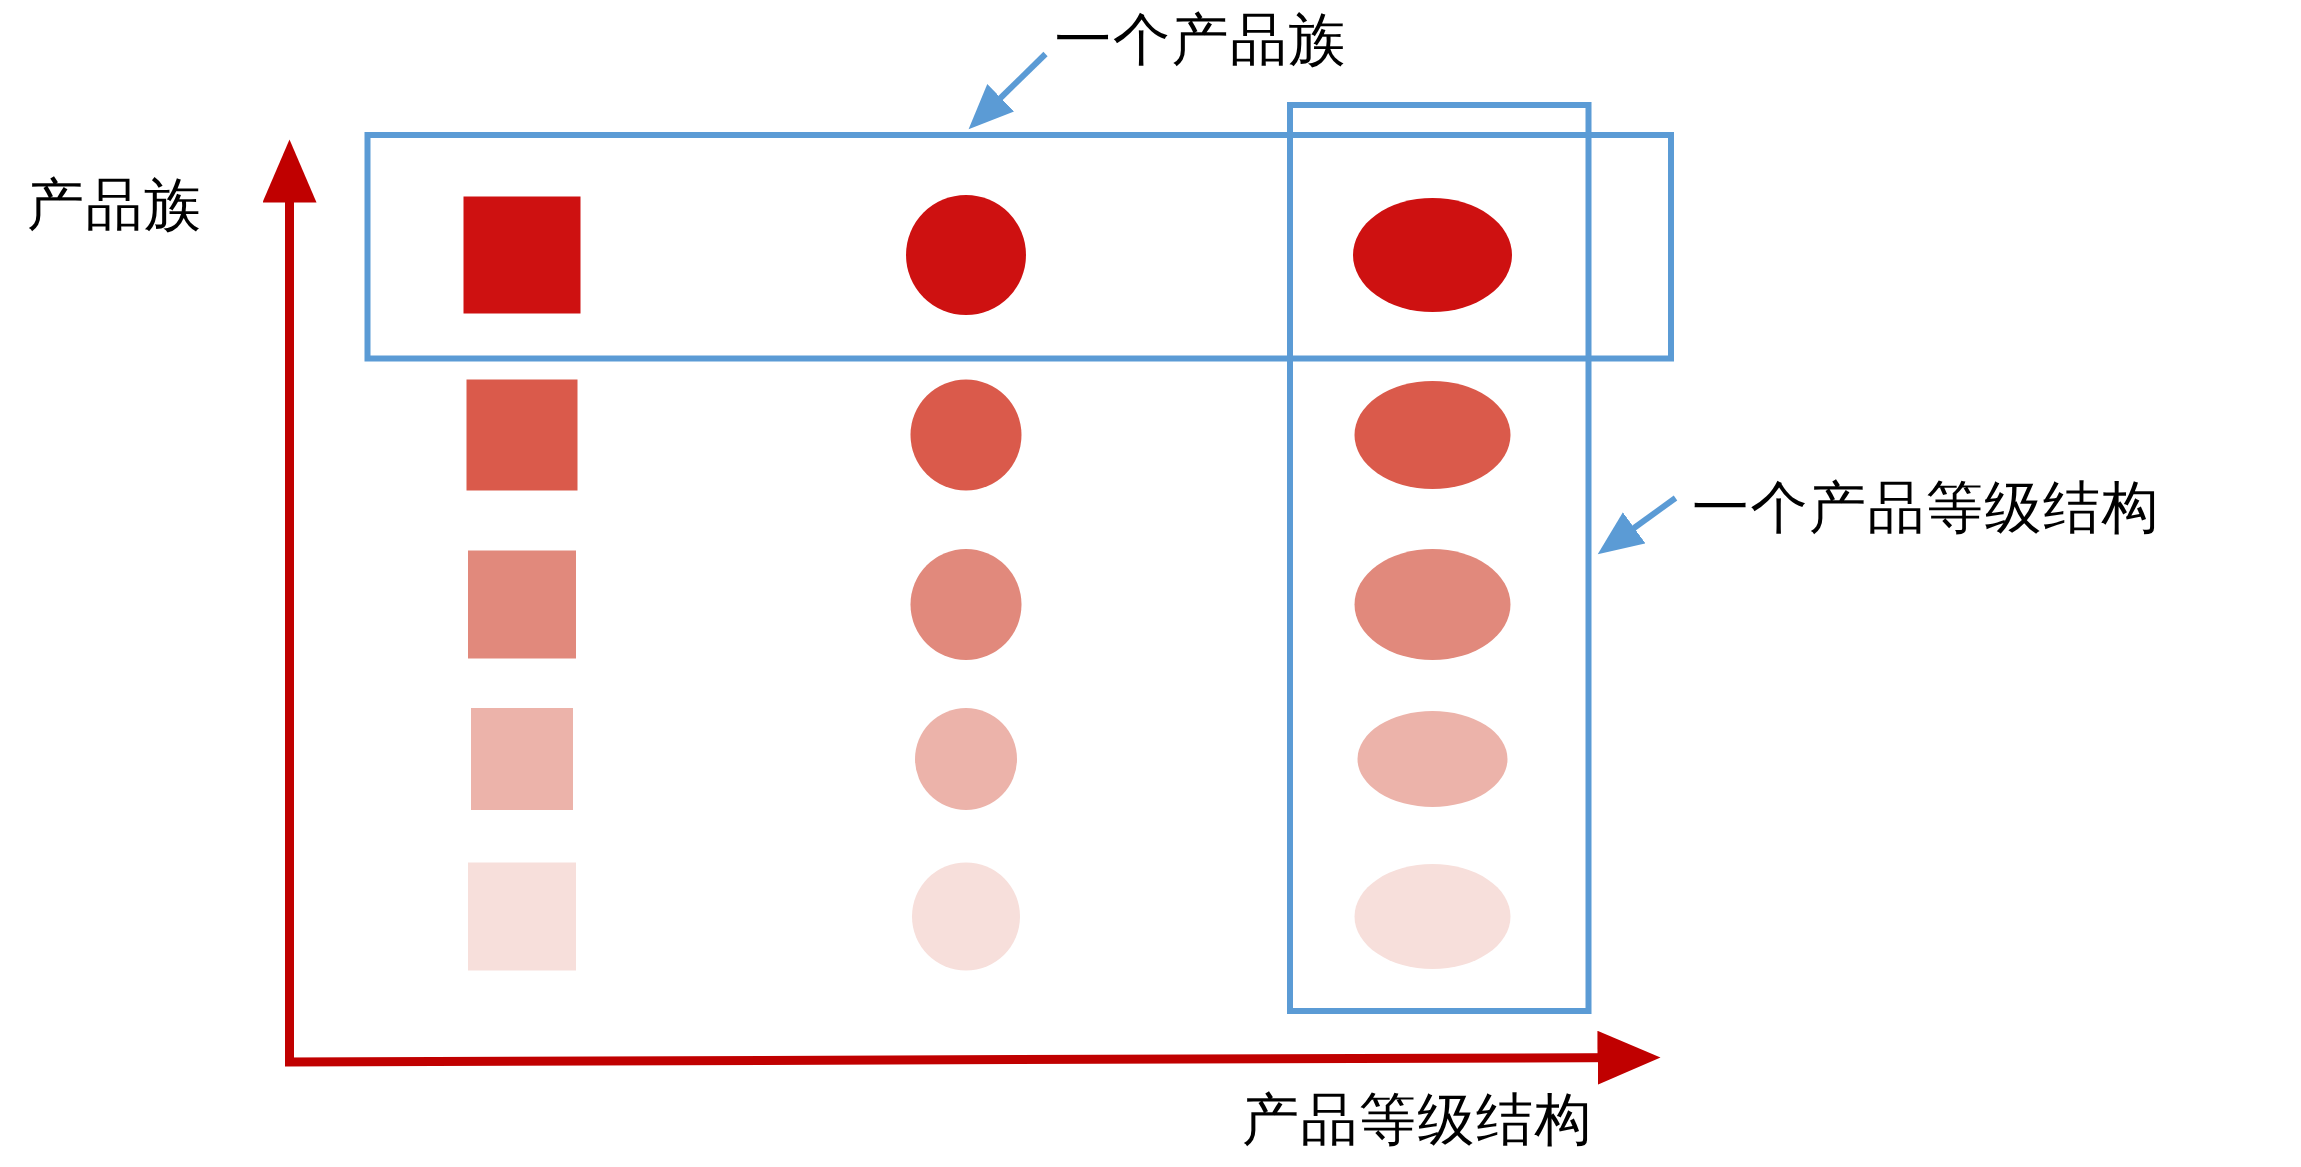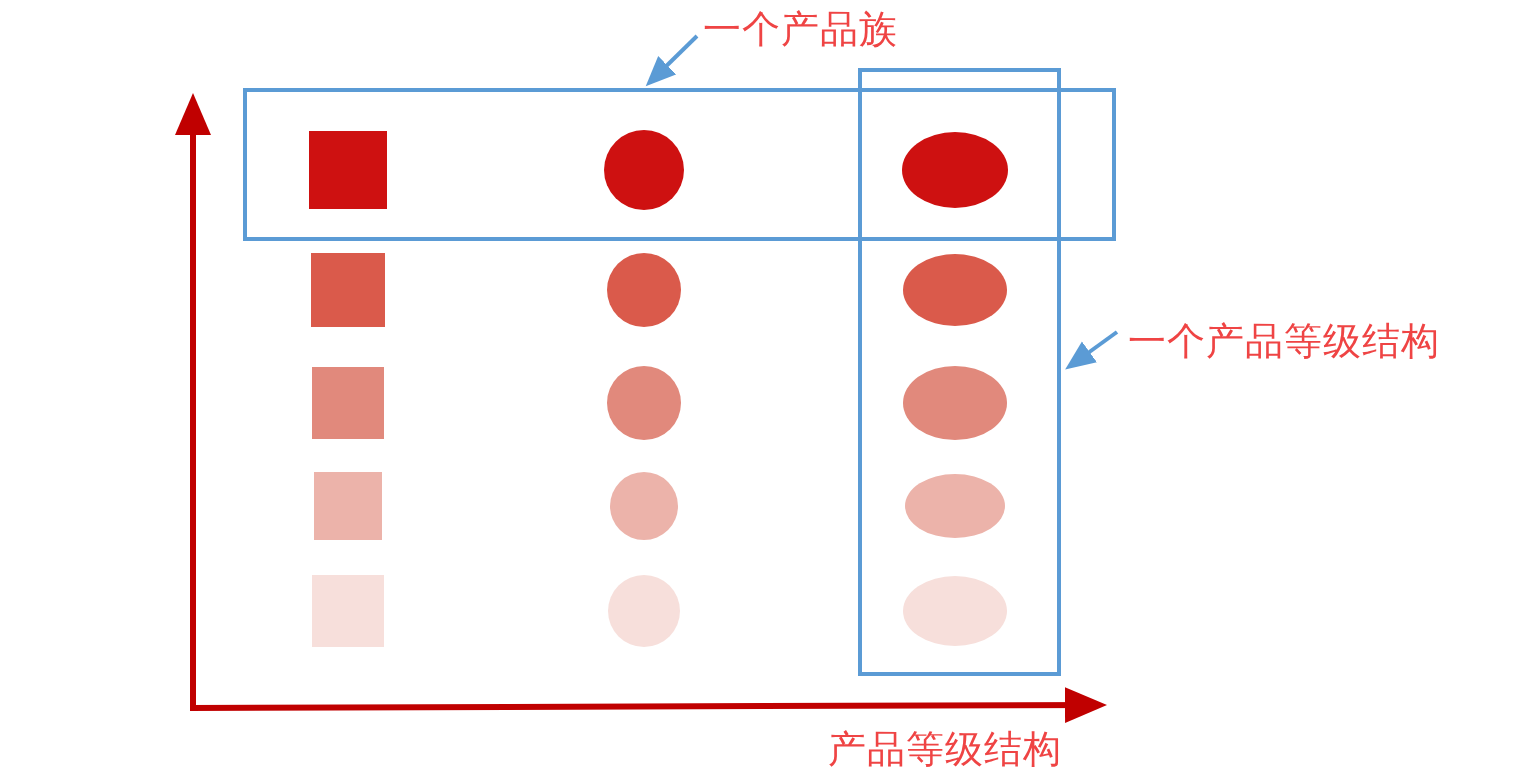--- a/index.html
+++ b/index.html
@@ -17,25 +17,26 @@
   }
   #axes-overlay {
     position: absolute;
     left: 0; top: 0;
     width: 1534px;
     height: 778px;
     pointer-events: none;
   }
   .label {
     position: absolute;
-    color: #ef4444;
+    color: #000000;
     font-size: 38px;
     line-height: 1.15;
     white-space: nowrap;
     letter-spacing: 1px;
+    font-family: Liberation Mono, monospace;
   }
   .hl-box {
     position: absolute;
     border: 4px solid var(--highlight-blue, #5B9BD5);
     background: transparent;
     box-sizing: border-box;
   }
   .shape {
     position: absolute;
     box-sizing: border-box;
@@ -79,20 +80,21 @@
 
     <line x1="193" y1="710" x2="193" y2="102" style="stroke: var(--axis-red, #C00000); stroke-width: 6;" marker-end="url(#arrow-red)"></line>
 
     <line x1="190" y1="708" x2="1098" y2="705" style="stroke: var(--axis-red, #C00000); stroke-width: 6;" marker-end="url(#arrow-red)"></line>
 
     <line x1="697" y1="36" x2="650" y2="82" style="stroke: var(--highlight-blue, #5B9BD5); stroke-width: 4;" marker-end="url(#arrow-blue)"></line>
 
     <line x1="1117" y1="332" x2="1070" y2="366" style="stroke: var(--highlight-blue, #5B9BD5); stroke-width: 4;" marker-end="url(#arrow-blue)"></line>
   </svg>
 
+  <div class="label" style="left: 18px; top: 118px;">产品族</div>
 
   <div class="label" style="left: 828px; top: 728px;">产品等级结构</div>
 
   <div class="label" style="left: 703px; top: 8px;">一个产品族</div>
 
   <div class="label" style="left: 1128px; top: 320px;">一个产品等级结构</div>
 
 </div>
 
 </body></html>

